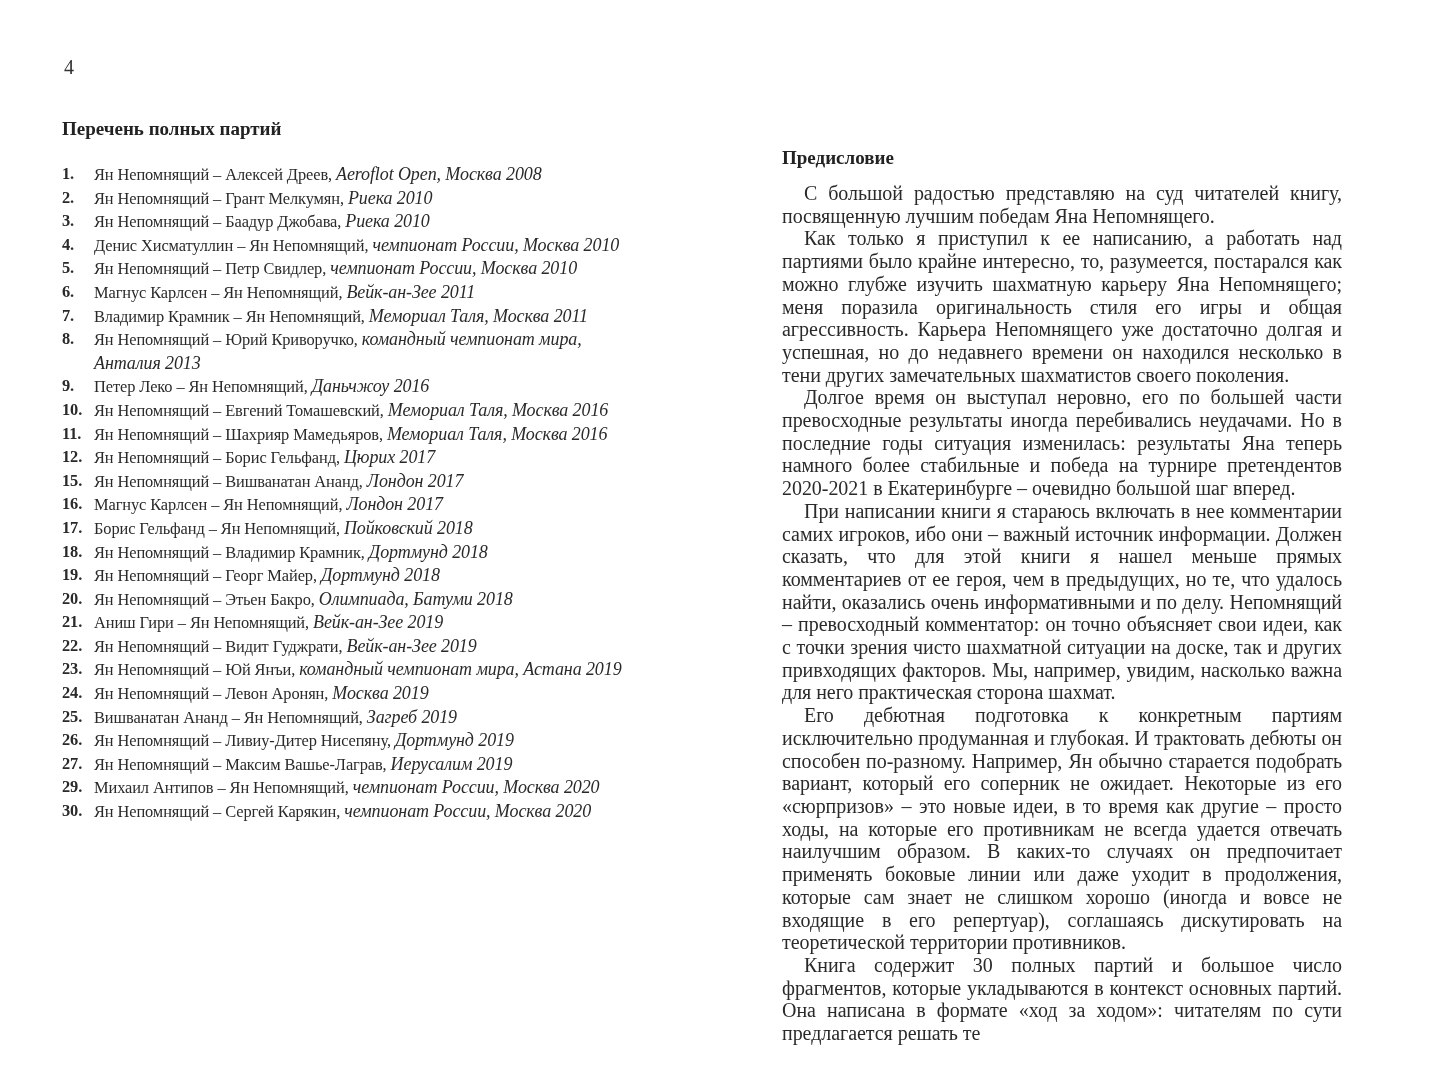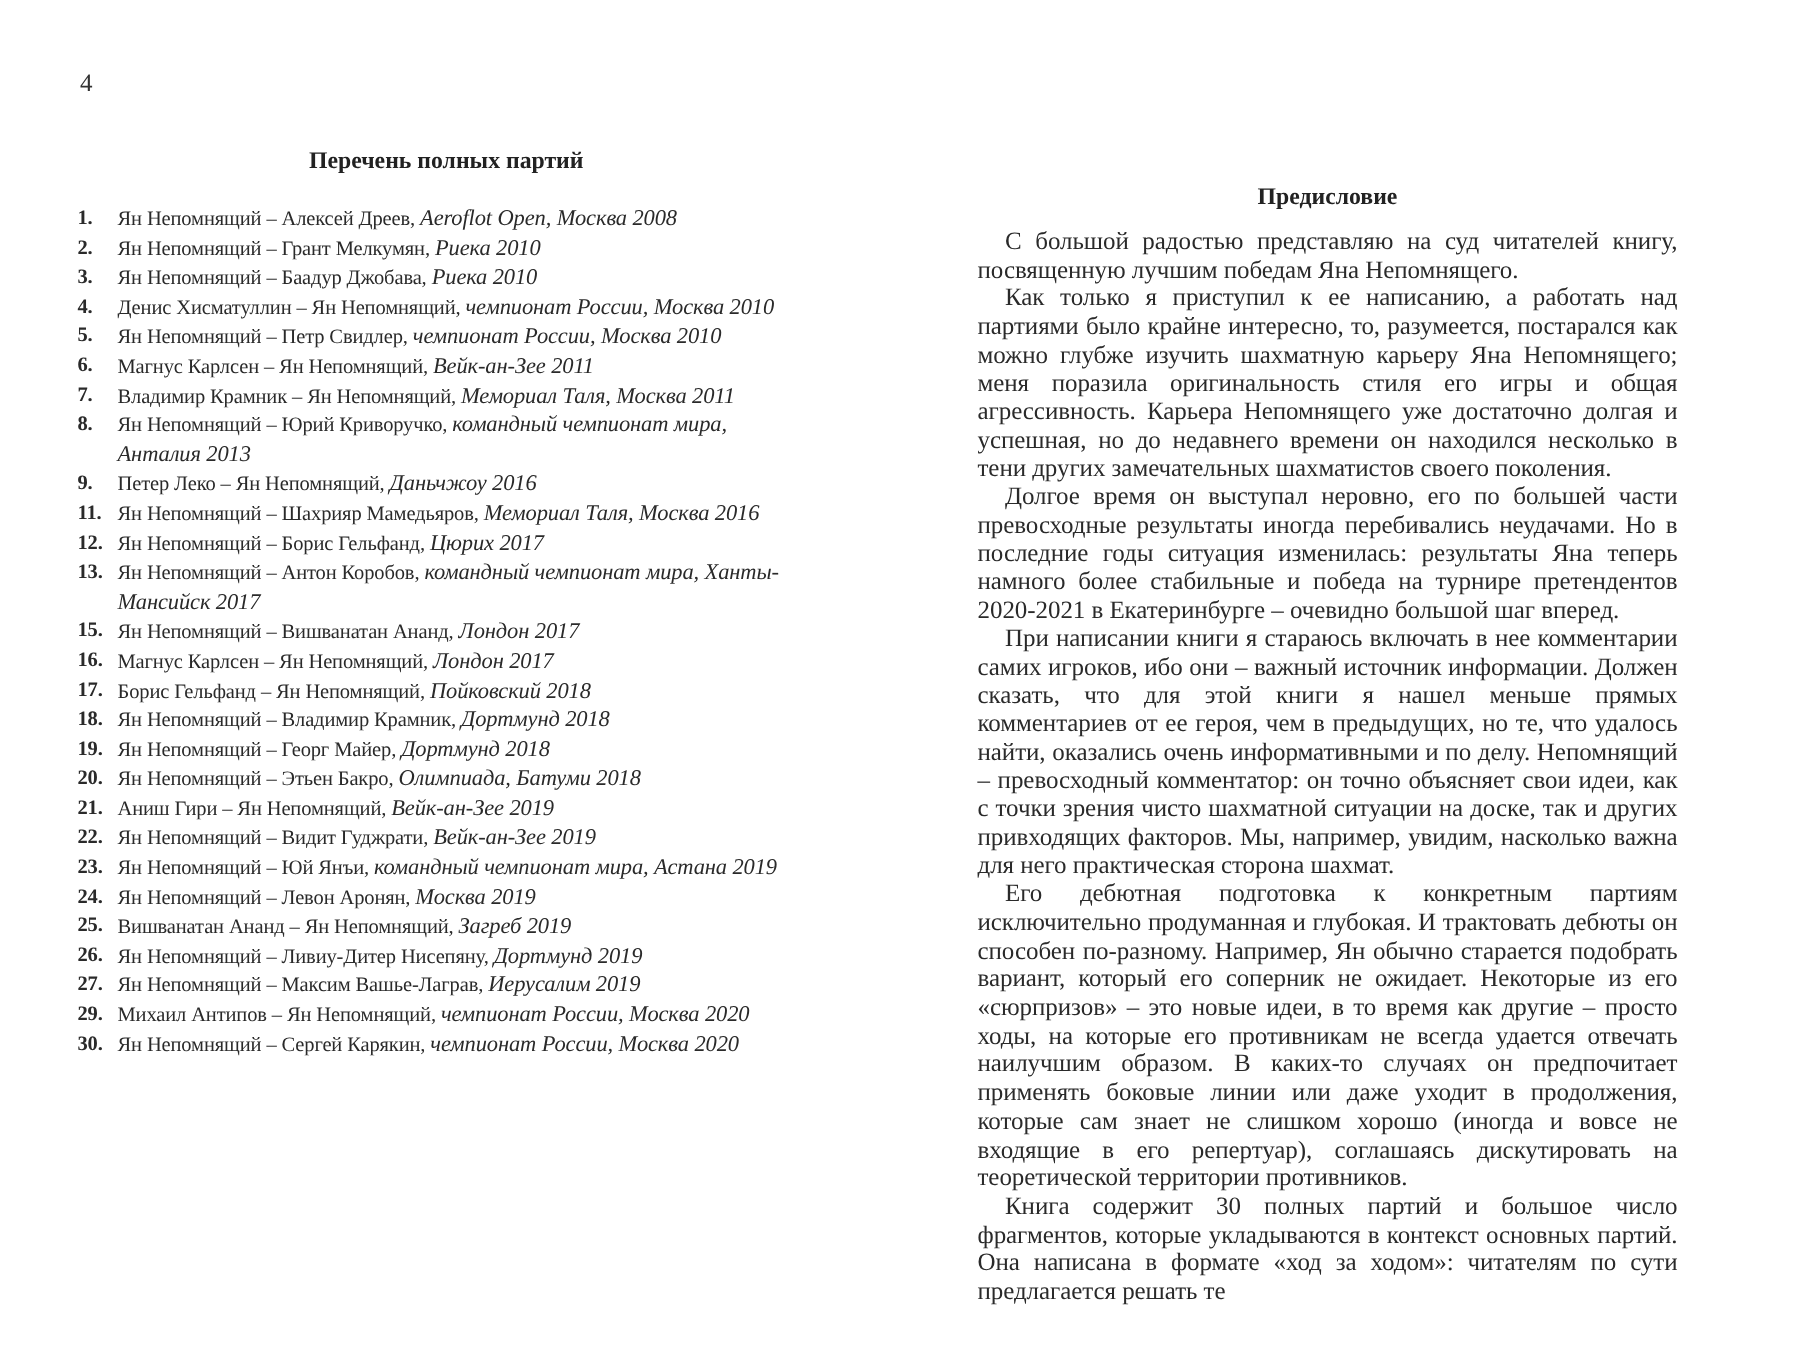--- a/index.html
+++ b/index.html
@@ -12,21 +12,21 @@
     position: absolute; left: 64px; top: 56px;
     font-size: 20px; color: #333;
   }
   .left-page {
     position: absolute; left: 62px; top: 0; width: 590px;
   }
   .right-page {
     position: absolute; left: 782px; top: 0; width: 560px;
   }
   .title {
-    font-weight: bold; font-size: 19px; text-align: center;
+    font-weight: bold; font-size: 19px; 
     color: #222; font-family: "Liberation Serif", serif;
   }
   .left-page .title { position: absolute; top: 118px; left: 0; width: 590px; }
   .right-page .title { position: absolute; top: 118px; left: 0; width: 560px; margin-top: 29px; }
 
   .games { position: absolute; top: 163px; left: 0; width: 590px; list-style: none; margin: 0; padding: 0; }
   .game {
     font-size: 16.4px; line-height: 22.6px; position: relative;
     padding-left: 32px; color: #2a2a2a; letter-spacing: -0.1px;
   }
@@ -50,23 +50,23 @@
   <ul class="games" id="games-list">
       <li class="game"><span class="num">1.</span><span>Ян Непомнящий – Алексей Дреев,</span> <span class="ev">Aeroflot Open, Москва 2008</span></li>
       <li class="game"><span class="num">2.</span><span>Ян Непомнящий – Грант Мелкумян,</span> <span class="ev">Риека 2010</span></li>
       <li class="game"><span class="num">3.</span><span>Ян Непомнящий – Баадур Джобава,</span> <span class="ev">Риека 2010</span></li>
       <li class="game"><span class="num">4.</span><span>Денис Хисматуллин – Ян Непомнящий,</span> <span class="ev">чемпионат России, Москва 2010</span></li>
       <li class="game"><span class="num">5.</span><span>Ян Непомнящий – Петр Свидлер,</span> <span class="ev">чемпионат России, Москва 2010</span></li>
       <li class="game"><span class="num">6.</span><span>Магнус Карлсен – Ян Непомнящий,</span> <span class="ev">Вейк-ан-Зее 2011</span></li>
       <li class="game"><span class="num">7.</span><span>Владимир Крамник – Ян Непомнящий,</span> <span class="ev">Мемориал Таля, Москва 2011</span></li>
       <li class="game"><span class="num">8.</span><span>Ян Непомнящий – Юрий Криворучко,</span> <span class="ev">командный чемпионат мира, Анталия 2013</span></li>
       <li class="game"><span class="num">9.</span><span>Петер Леко – Ян Непомнящий,</span> <span class="ev">Даньчжоу 2016</span></li>
+      <li class="game"><span class="num">10.</span><span>Ян Непомнящий – Евгений Томашевский,</span> <span class="ev">Мемориал Таля, Москва 2016</span></li>
       <li class="game"><span class="num">11.</span><span>Ян Непомнящий – Шахрияр Мамедьяров,</span> <span class="ev">Мемориал Таля, Москва 2016</span></li>
       <li class="game"><span class="num">12.</span><span>Ян Непомнящий – Борис Гельфанд,</span> <span class="ev">Цюрих 2017</span></li>
-      <li class="game"><span class="num">13.</span><span>Ян Непомнящий – Антон Коробов,</span> <span class="ev">командный чемпионат мира, Ханты-Мансийск 2017</span></li>
       <li class="game"><span class="num">15.</span><span>Ян Непомнящий – Вишванатан Ананд,</span> <span class="ev">Лондон 2017</span></li>
       <li class="game"><span class="num">16.</span><span>Магнус Карлсен – Ян Непомнящий,</span> <span class="ev">Лондон 2017</span></li>
       <li class="game"><span class="num">17.</span><span>Борис Гельфанд – Ян Непомнящий,</span> <span class="ev">Пойковский 2018</span></li>
       <li class="game"><span class="num">18.</span><span>Ян Непомнящий – Владимир Крамник,</span> <span class="ev">Дортмунд 2018</span></li>
       <li class="game"><span class="num">19.</span><span>Ян Непомнящий – Георг Майер,</span> <span class="ev">Дортмунд 2018</span></li>
       <li class="game"><span class="num">20.</span><span>Ян Непомнящий – Этьен Бакро,</span> <span class="ev">Олимпиада, Батуми 2018</span></li>
       <li class="game"><span class="num">21.</span><span>Аниш Гири – Ян Непомнящий,</span> <span class="ev">Вейк-ан-Зее 2019</span></li>
       <li class="game"><span class="num">22.</span><span>Ян Непомнящий – Видит Гуджрати,</span> <span class="ev">Вейк-ан-Зее 2019</span></li>
       <li class="game"><span class="num">23.</span><span>Ян Непомнящий – Юй Янъи,</span> <span class="ev">командный чемпионат мира, Астана 2019</span></li>
       <li class="game"><span class="num">24.</span><span>Ян Непомнящий – Левон Аронян,</span> <span class="ev">Москва 2019</span></li>

